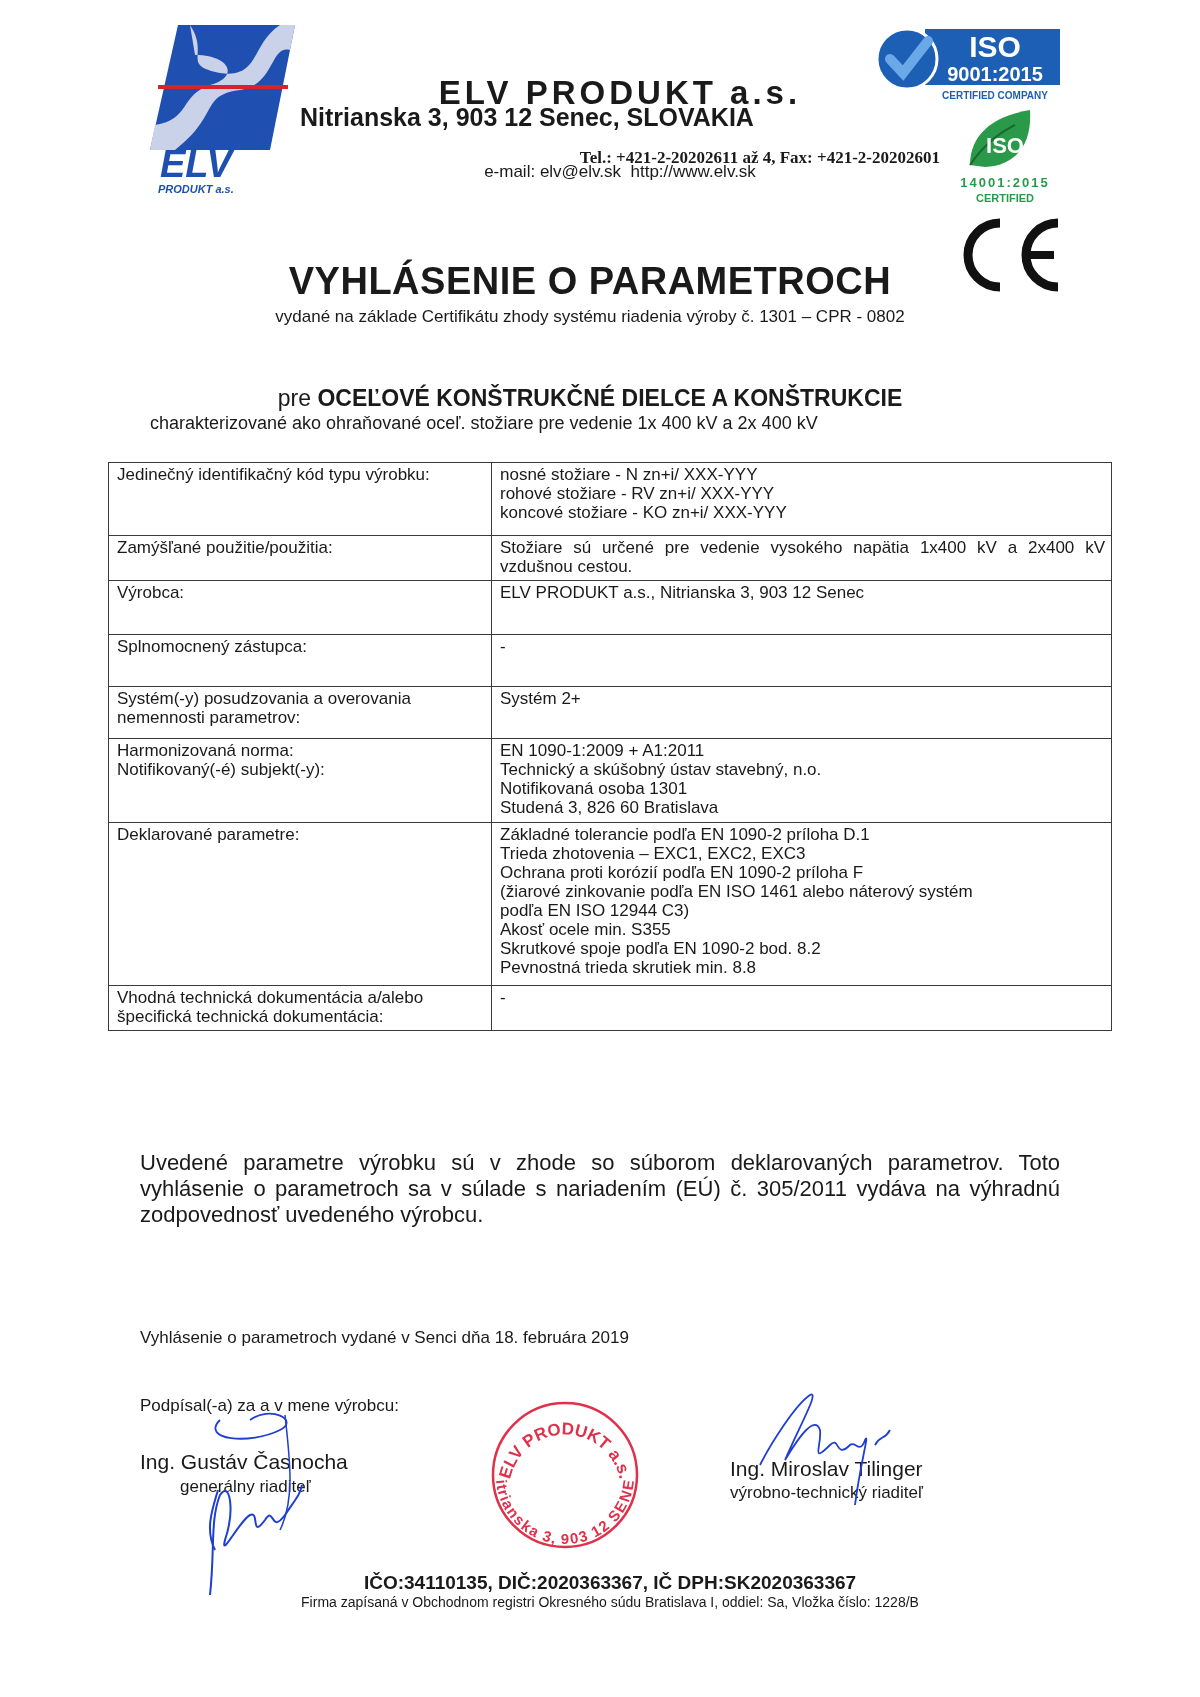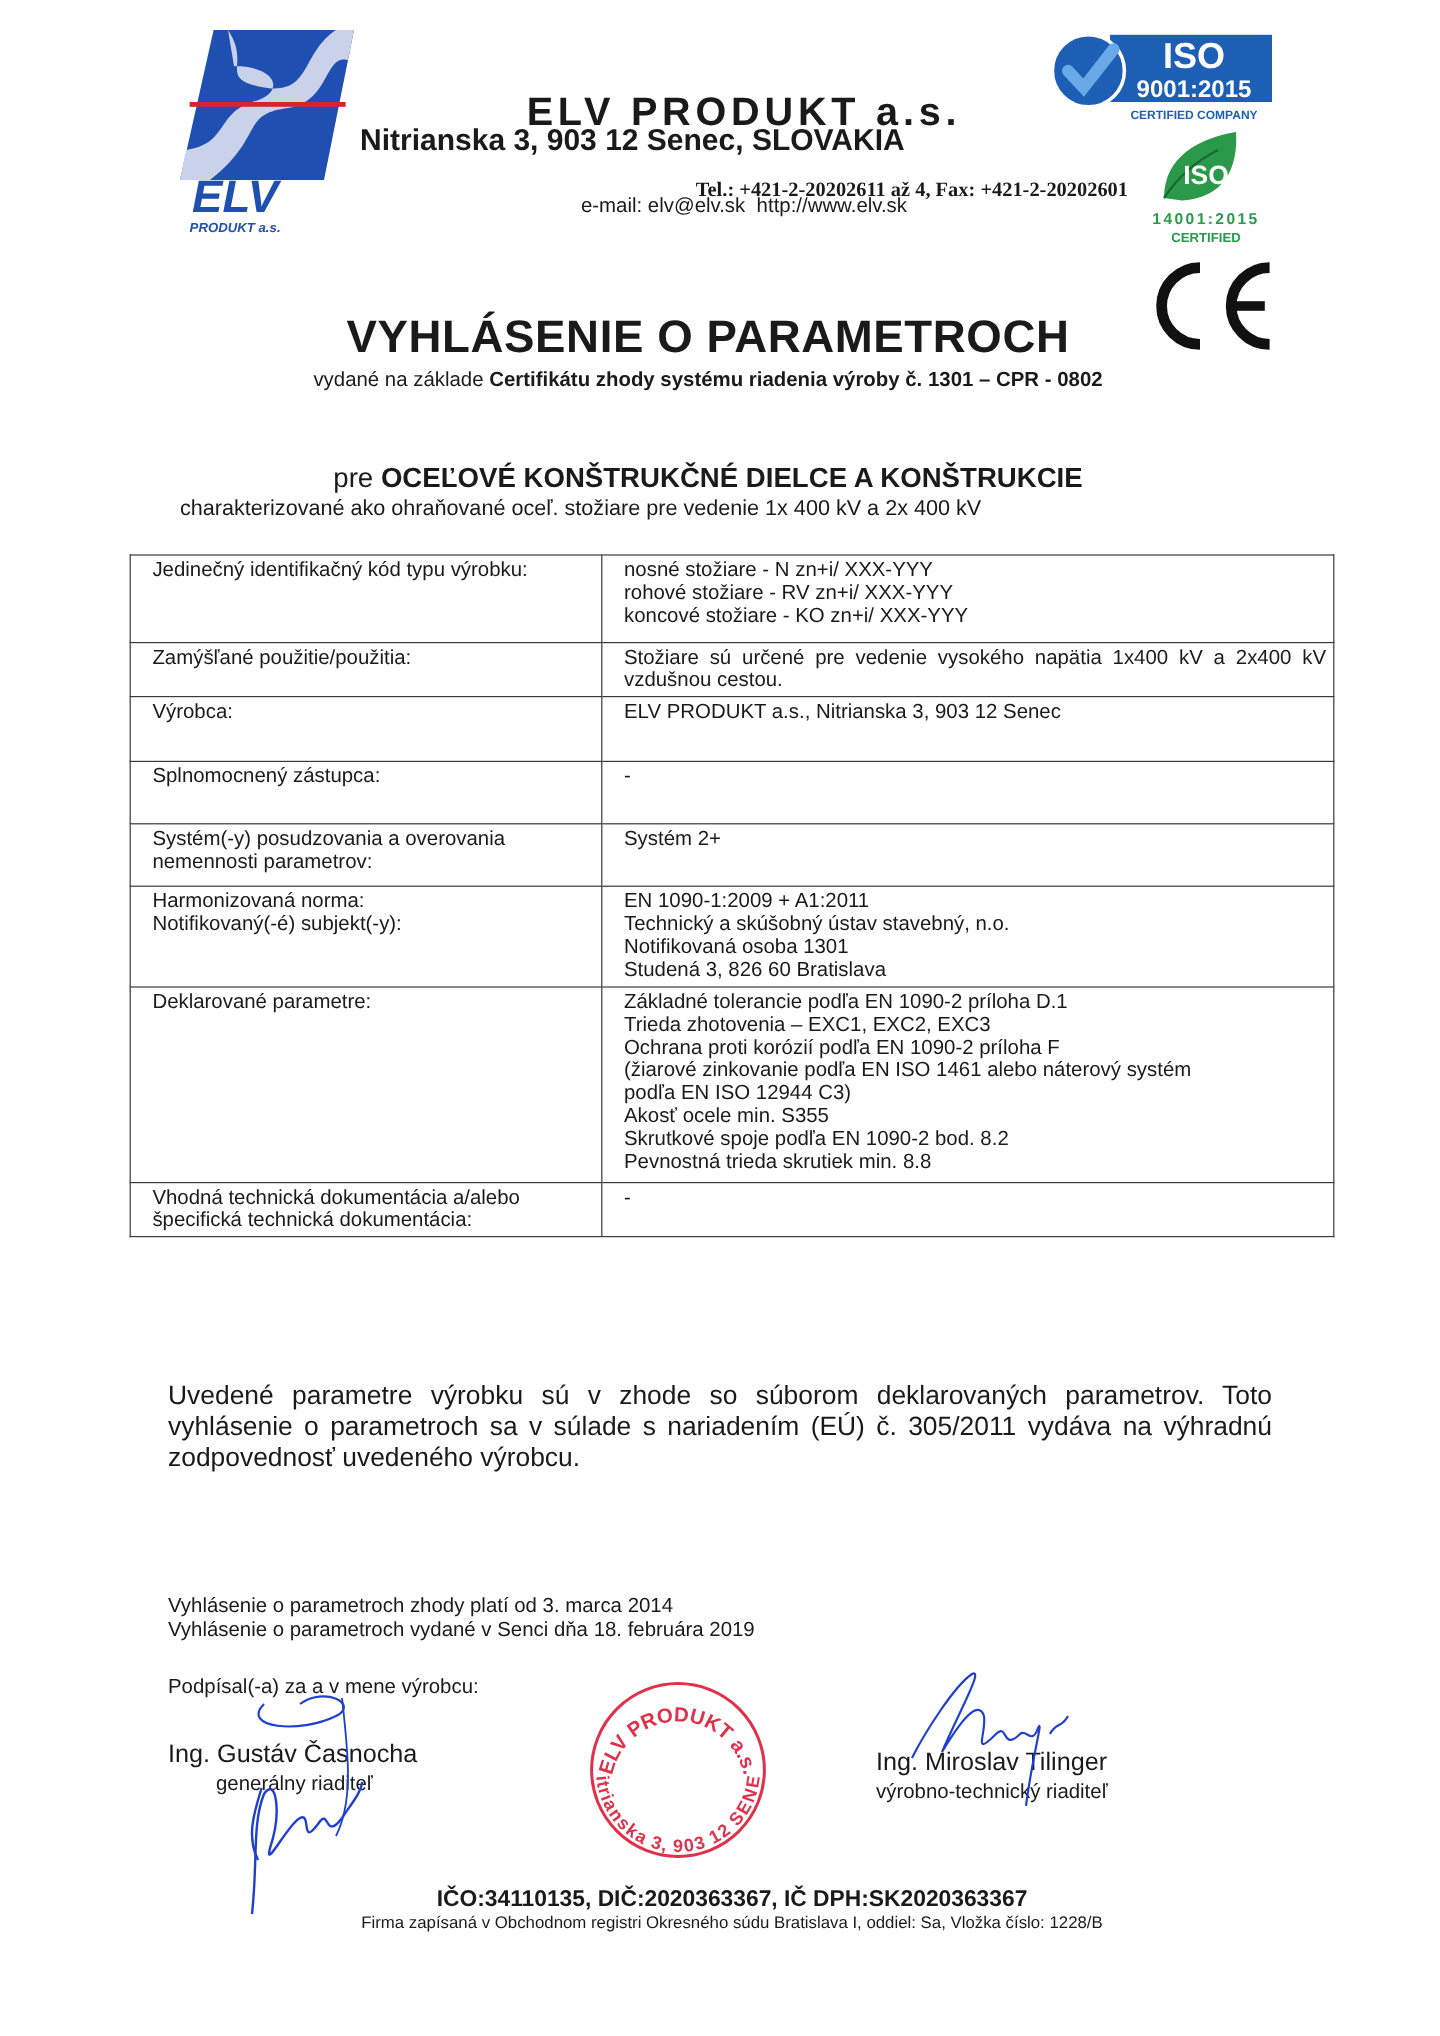--- a/index.html
+++ b/index.html
@@ -21,32 +21,32 @@
 
     .iso9001 { left: 870px; top: 27px; width: 195px; height: 78px; }
     .iso14001 { left: 940px; top: 105px; width: 130px; height: 105px; }
     .ce { left: 948px; top: 215px; width: 120px; height: 80px; }
 
     
     .doc-title { left: 190px; top: 260px; width: 800px; text-align: center;
                  font-size: 38px; font-weight: bold; letter-spacing: 0.5px; }
     .doc-subtitle { left: 150px; top: 307px; width: 880px; text-align: center;
                     font-size: 17px; }
-    .doc-subtitle b { font-weight: bold; margin-top: 44px; }
+    .doc-subtitle b { font-weight: normal; margin-top: 44px; }
 
     .product-title { left: 150px; top: 385px; width: 880px; text-align: center;
                      font-size: 23px; }
     .product-title b { font-weight: bold; }
     .product-desc { left: 150px; top: 413px; width: 880px; text-align: left;
                     font-size: 18px; }
 
     
     .decl-table { left: 108px; top: 462px; width: 1004px; border-collapse: collapse;
                   font-size: 17px; line-height: 19px; table-layout: fixed; }
-    .decl-table td { border: 1.5px solid #3a3a3a; vertical-align: top; padding: 2px 6px 0 18px; }
+    .decl-table td { border: 1.5px solid #3a3a3a; vertical-align: top; padding: 2px 6px 0 8px; }
     .decl-table td.label { width: 368px; }
     .decl-table td.value { text-align: justify; }
     .decl-table .line { display: block; }
 
     
     .statement { left: 140px; top: 1150px; width: 920px; font-size: 22px; line-height: 26px;
                  text-align: justify; }
 
     .validity { left: 140px; top: 1328px; font-size: 17px; line-height: 20px; }
     .signed-by { left: 140px; top: 1396px; font-size: 17px; }
@@ -205,21 +205,20 @@
         <td class="value">
           <span class="line">-</span>
         </td>
       </tr>
     </tbody>
 </table>
 
 <div class="abs statement">Uvedené parametre výrobku sú v zhode so súborom deklarovaných parametrov. Toto vyhlásenie o parametroch sa v súlade s nariadením (EÚ) č. 305/2011 vydáva na výhradnú zodpovednosť uvedeného výrobcu.</div>
 
 <div class="abs validity">
-  <div>Vyhlásenie o parametroch zhody platí od 3. marca 2014</div>
   <div>Vyhlásenie o parametroch vydané v Senci dňa 18. februára 2019</div>
 </div>
 
 <div class="abs signed-by">Podpísal(-a) za a v mene výrobcu:</div>
 
 <div class="abs stamp">
   <svg width="160" height="160" viewBox="0 0 160 160">
     <defs>
       <path id="stampTop" d="M25,85 A56,56 0 0,1 135,85"></path>
       <path id="stampBot" d="M22,80 A58,58 0 0,0 138,80"></path>

